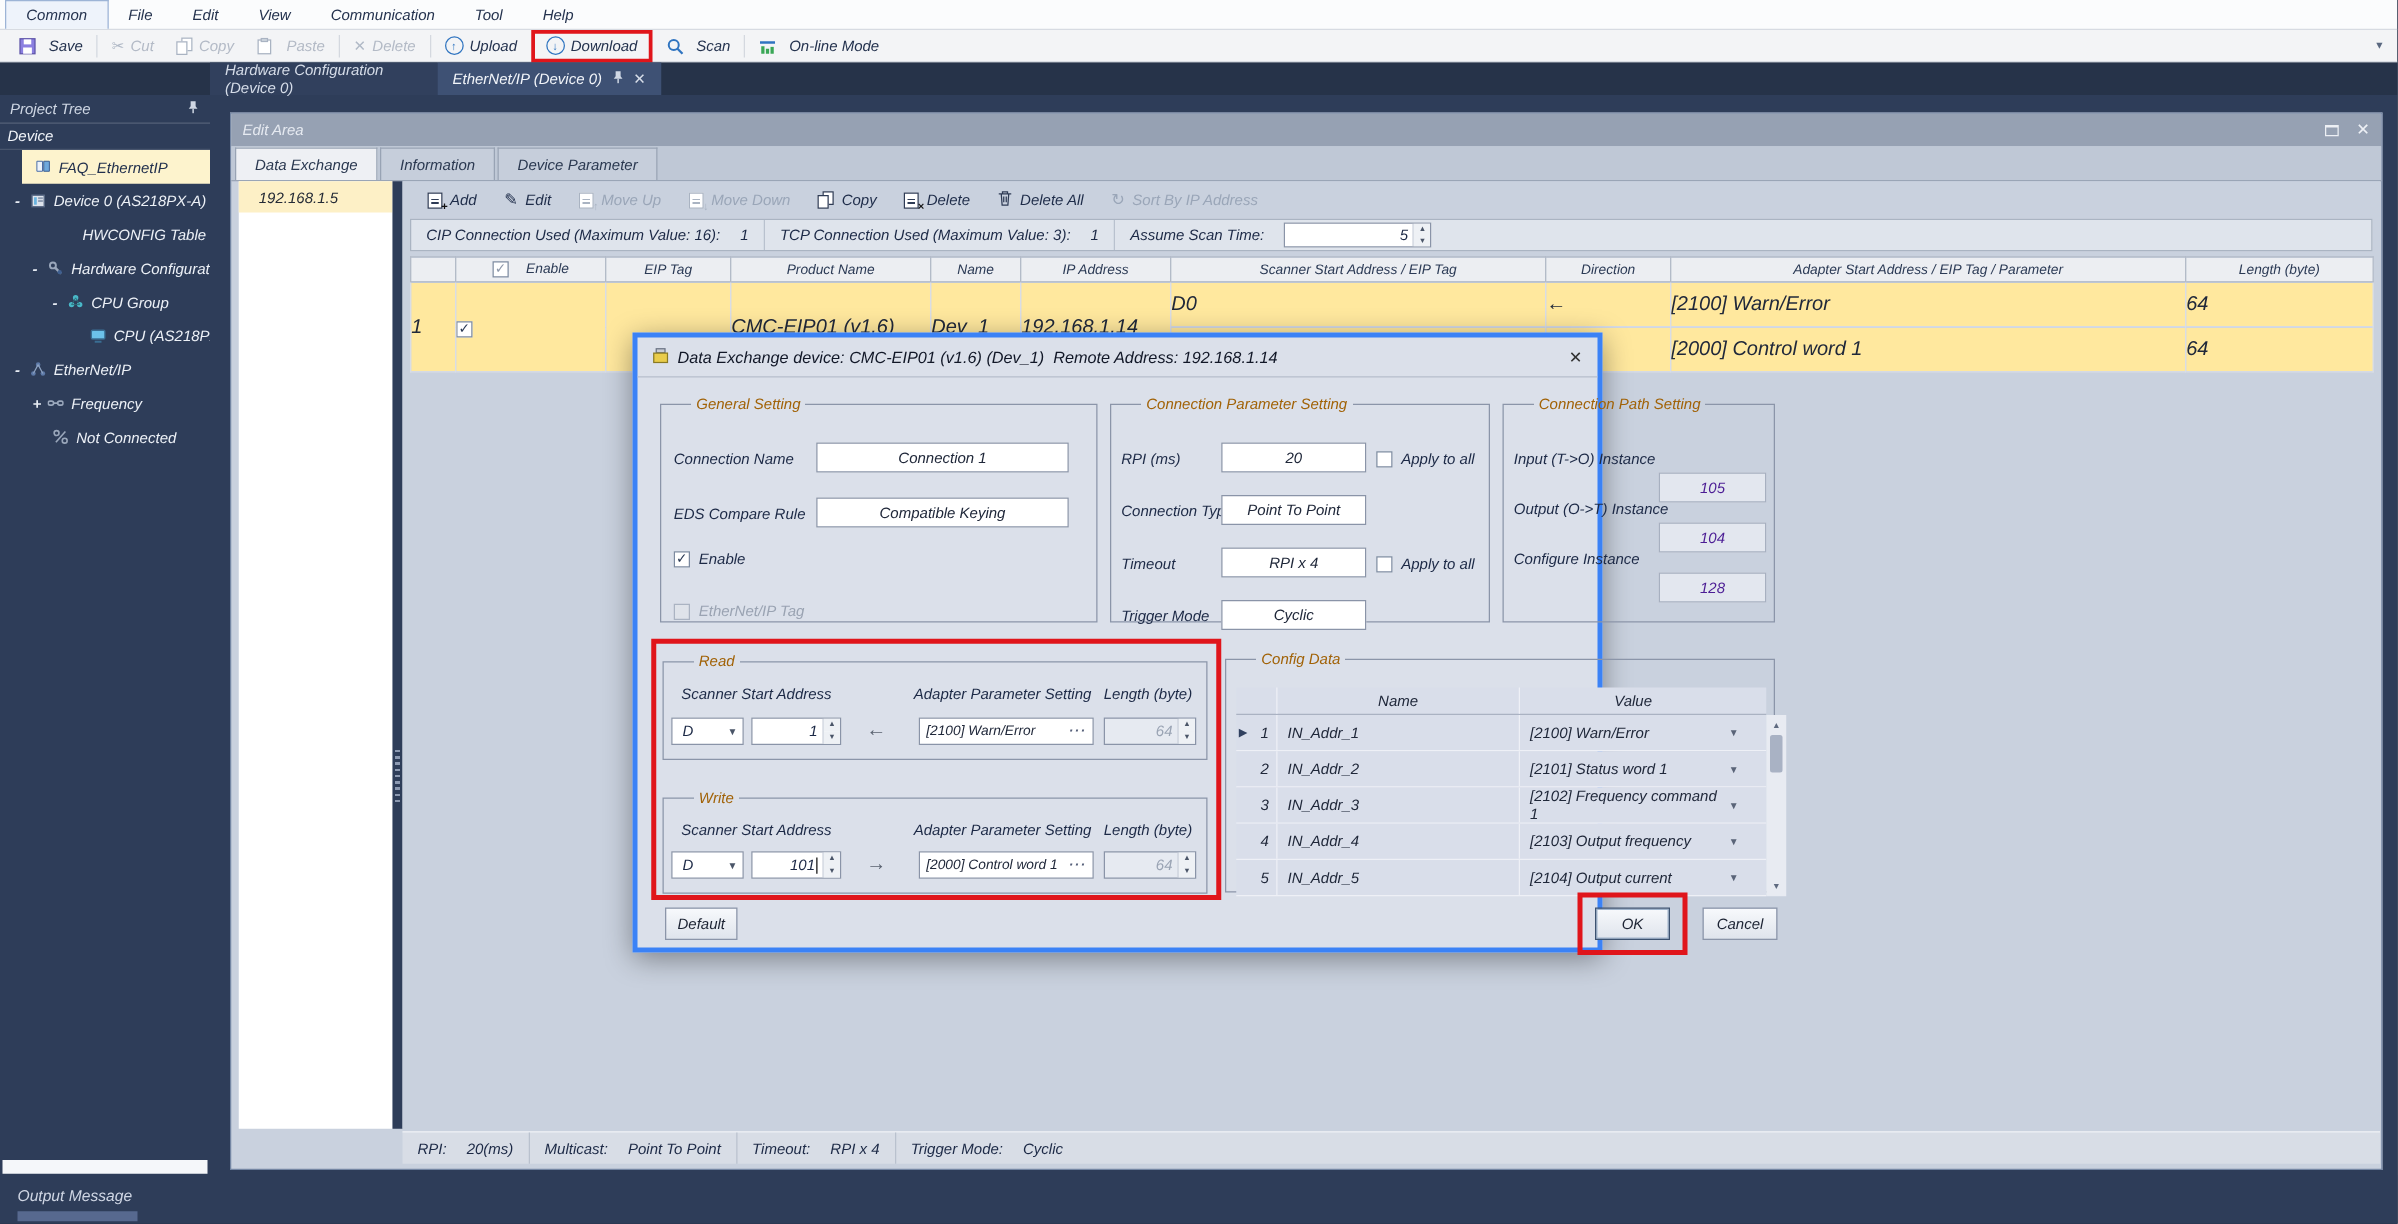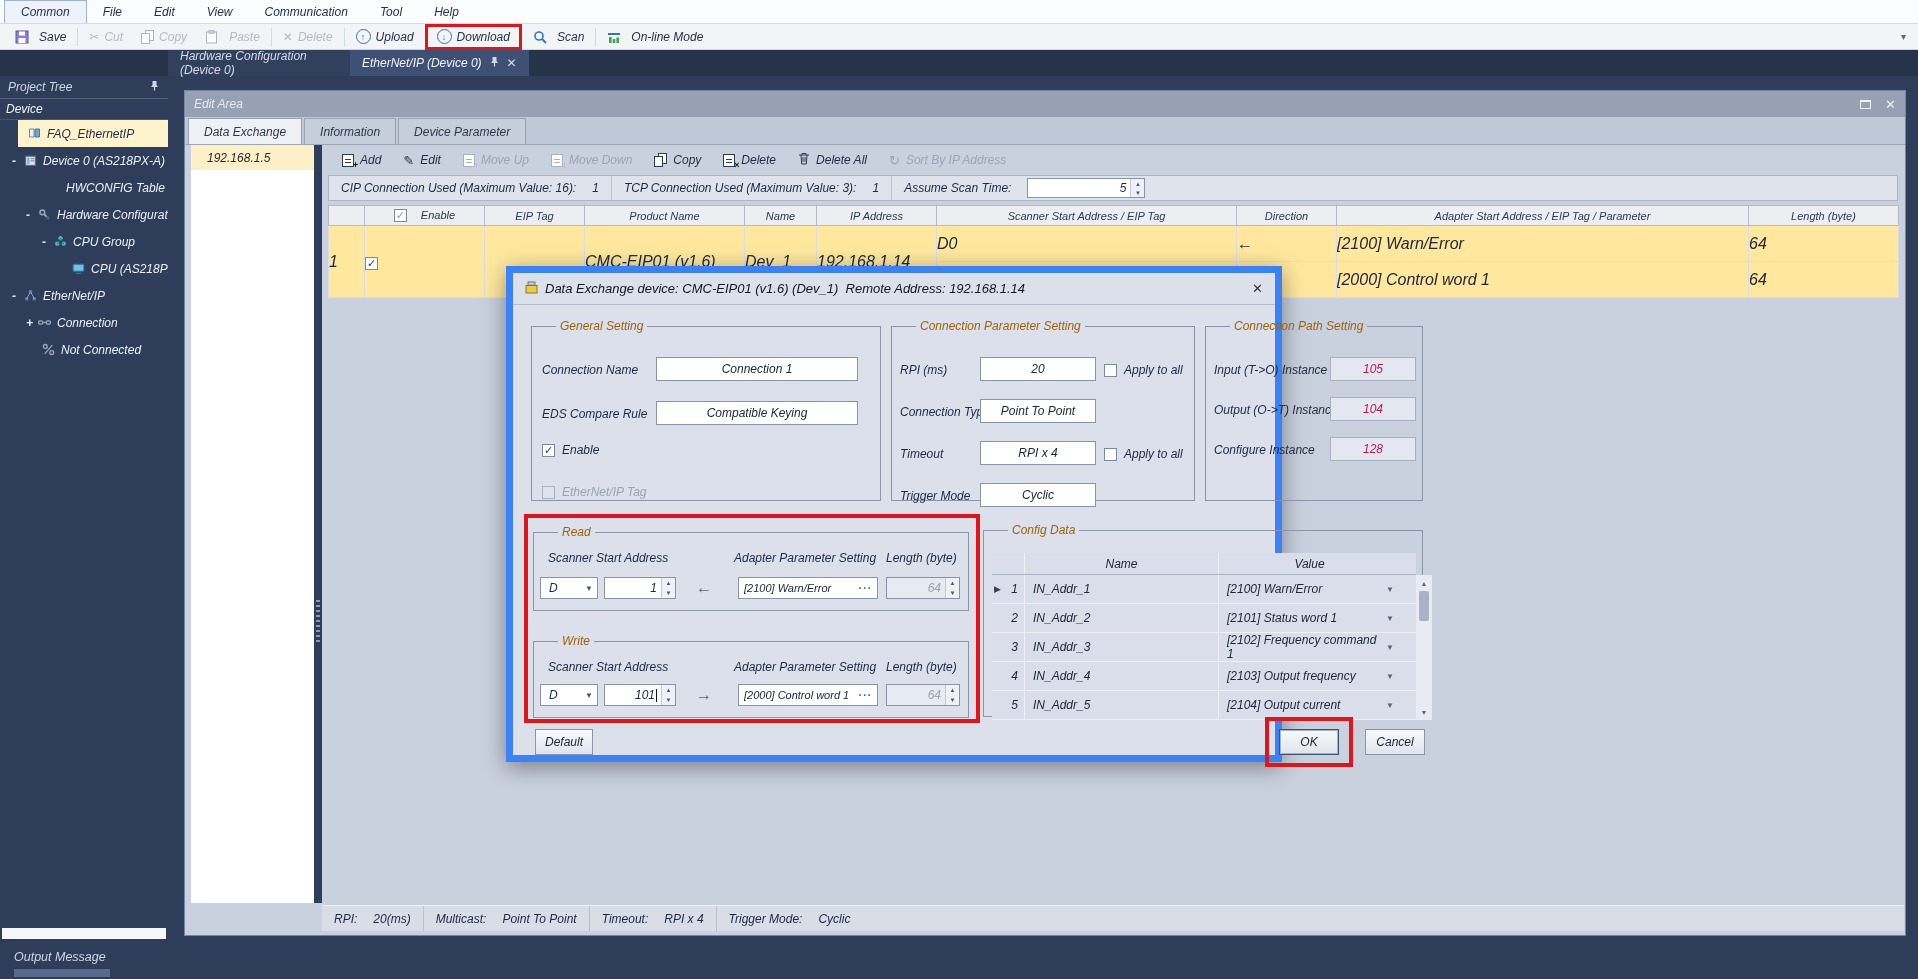--- a/index.html
+++ b/index.html
@@ -114,30 +114,30 @@
   .dd { display:inline-flex; background:#fff; border:1px solid #8a94a8; height:22px; }
   .dd .v { flex:1; padding:0 8px; display:flex; align-items:center; }
   .dd .ar { width:16px; display:flex; align-items:center; justify-content:center; color:#4a5568; font-size:8px; }
   .pbox { background:#fff; border:1px solid #8a94a8; height:22px; display:flex; align-items:center;
     padding:0 5px; font-size:11px; color:#20283a; white-space:nowrap; }
   .pbox .dots { margin-left:auto; color:#56607a; letter-spacing:1px; font-weight:bold; }
   .caret { display:inline-block; width:1px; height:13px; background:#111; margin-left:1px; vertical-align:middle; }
 
   
   .dialog { left:506px; top:266px; width:776px; height:496px; background:#dbe0ea;
-    border:7px solid #3b82f6; box-shadow:0 5px 22px rgba(0,0,0,.4); z-index:10; }
+    border:4px solid #3b82f6; box-shadow:0 5px 22px rgba(0,0,0,.4); z-index:10; }
   .dlg-title { left:0; top:0; right:0; height:32px; display:flex; align-items:center; gap:7px;
     padding:0 12px; border-bottom:1px solid #b7bdcb; color:#111727; font-size:13px; }
   .dlg-close { margin-left:auto; font-size:13px; color:#333; font-weight:bold; }
   fieldset { position:absolute; border:1px solid #8b95a9; }
   legend { font-size:12px; color:#a16207; padding:0 4px; margin-left:24px; }
   .flabel { position:absolute; font-size:12px; color:#1c2946; white-space:nowrap; }
   .finput { position:absolute; background:#fff; border:1px solid #8a94a8; height:24px;
     display:flex; align-items:center; justify-content:center; font-size:12px; color:#20283a; }
-  .finput.disabled { background:#e3e7ef; color:#be185d; border-color:#a7b0c0; }
+  .finput.disabled { background:#e3e7ef; color:#4c1d95; border-color:#a7b0c0;margin-top:24px; }
   .fcheck { position:absolute; display:flex; align-items:center; gap:7px; font-size:12px; color:#1c2946; }
   .fcheck.disabled { color:#9aa3b2; }
   .colhdr { position:absolute; font-size:12px; color:#1c2946; white-space:nowrap; }
   .rw-arrow { position:absolute; font-size:16px; font-weight:bold; color:#5a6270; }
 
   .cfg-table { position:absolute; left:8px; top:16px; width:424px; }
   .cfg-row { display:flex; height:29px; border-bottom:1px solid #eef0f6; background:#d9deea; }
   .cfg-hdr { display:flex; height:22px; background:#d9deea; border-bottom:1px solid #aab2c2; }
   .cfg-c0 { width:32px; display:flex; align-items:center; justify-content:flex-end; padding-right:6px;
     font-size:12px; color:#20283a; position:relative; }
@@ -347,21 +347,21 @@
     </div>
     <div class="tree-row" style="padding-left:26px">
       <span class="exp">+</span>
       <span class="ticon">
           <svg width="13" height="13" viewBox="0 0 12 12">
             <rect x="0.5" y="4.5" width="4" height="3" rx="1.4" fill="none" stroke="#9aa7bb" stroke-width="1.2"></rect>
             <rect x="7.5" y="4.5" width="4" height="3" rx="1.4" fill="none" stroke="#9aa7bb" stroke-width="1.2"></rect>
             <line x1="4" y1="6" x2="8" y2="6" stroke="#9aa7bb" stroke-width="1.2"></line>
           </svg>
         </span>
-      <span>Connection</span>
+      <span>Frequency</span>
     </div>
     <div class="tree-row" style="padding-left:42px">
       <span class="ticon">
           <svg width="13" height="13" viewBox="0 0 12 12">
             <circle cx="3" cy="3.2" r="1.8" fill="none" stroke="#9aa7bb" stroke-width="1.2"></circle>
             <circle cx="9" cy="8.8" r="1.8" fill="none" stroke="#9aa7bb" stroke-width="1.2"></circle>
             <line x1="9.5" y1="2" x2="2.5" y2="10" stroke="#9aa7bb" stroke-width="1.2"></line>
           </svg>
         </span>
       <span>Not Connected</span>

